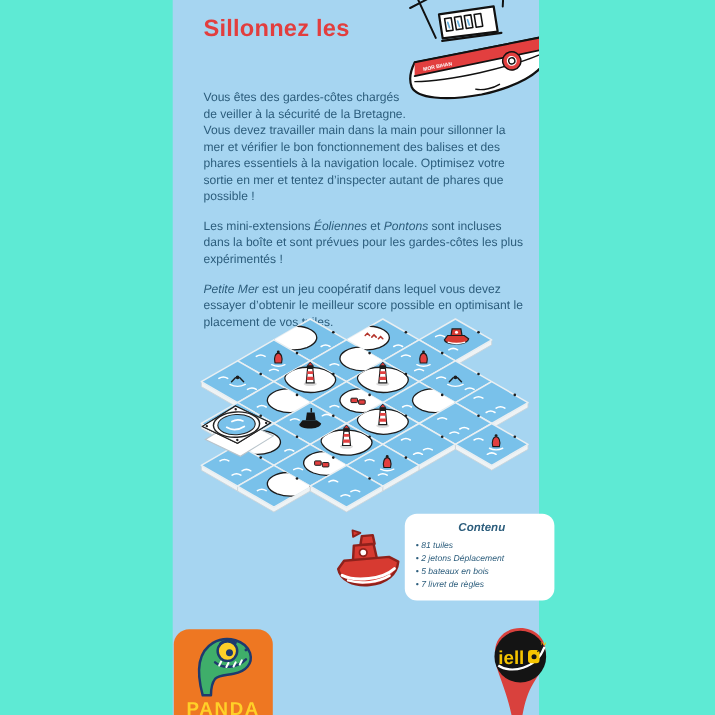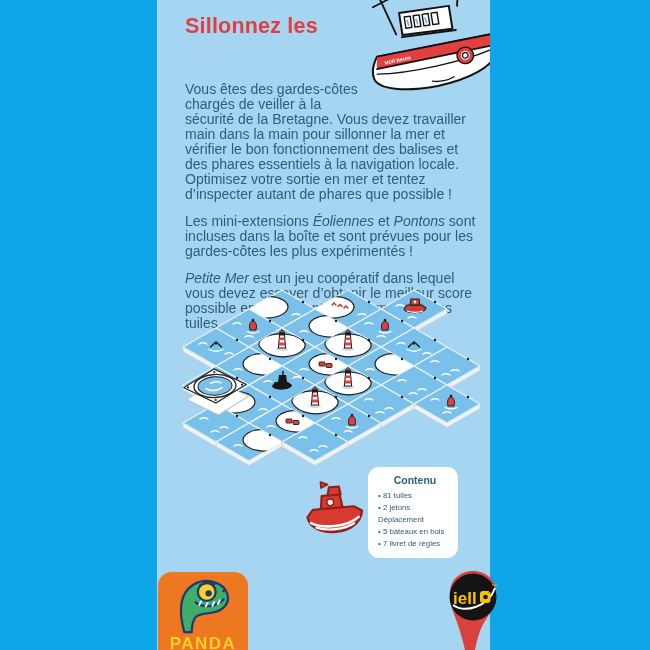--- a/index.html
+++ b/index.html
@@ -1,31 +1,31 @@
 <!DOCTYPE html>
 <html><head>
 <meta charset="utf-8">
 <style>
   html,body{margin:0;padding:0;}
-  .page{position:relative;width:650px;height:650px;background:#0ea5e9;overflow:hidden;
+  .page{position:relative;width:650px;height:650px;background:#5eead4;overflow:hidden;
         font-family:"Liberation Sans",sans-serif;}
   .panel{position:absolute;left:157px;top:0;width:333px;height:650px;background:#a6d5f1;overflow:hidden;z-index:1;}
   .title{position:absolute;left:28px;top:14px;width:230px;color:#e23e3e;font-weight:bold;
          font-size:21.5px;line-height:1.18;letter-spacing:.2px;}
   .boat-illu{position:absolute;left:200px;top:-2px;z-index:2;}
-  .copy{position:absolute;left:28px;top:82px;width:296px;color:#2c5d7c;font-size:14px;line-height:15px;}
+  .copy{position:absolute;left:28px;top:82px;width:296px;color:#2c5d7c;font-size:11px;line-height:15px;}
   .copy p{margin:0 0 12px 0;}
   .boat-spacer{float:right;width:108px;height:30px;}
   .ital{font-style:italic;}
   .credits{position:absolute;left:58px;top:597px;width:240px;text-align:center;
            color:#235273;font-size:8.5px;line-height:11px;}
   .credits b{font-weight:bold;}
   .board-svg{position:absolute;left:0;top:0;z-index:2;}
-  .contents-box{position:absolute;left:368px;top:467px;width:90px;background:#ffffff;border-radius:11px;
-                padding:7px 6px 8px 10px;box-sizing:border-box;color:#2c5d7c;z-index:3;}
+  .contents-box{position:absolute;left:368px;top:467px;width:136px;background:#ffffff;border-radius:11px;
+                padding:7px 6px 8px 10px;box-sizing:border-box;color:#2c5d7c;z-index:3;font-style:italic;}
   .contents-box h3{margin:0 0 4px 0;font-size:10.5px;text-align:center;font-weight:bold;}
   .contents-box ul{margin:0;padding:0;list-style:none;font-size:7.8px;line-height:12px;}
   .contents-box li::before{content:"• ";}
   .panda{position:absolute;left:158px;top:572px;width:90px;height:106px;background:#ee7722;
          border-radius:14px 14px 0 0;z-index:4;text-align:center;}
   .panda .w1{color:#ffd028;font-weight:bold;font-size:17px;letter-spacing:1.5px;line-height:16px;margin-top:-2px;}
   .panda .w2{color:#1e3a6e;font-weight:normal;font-size:12px;letter-spacing:.4px;line-height:16px;}
   .panda .w3{color:#ffd028;font-weight:bold;font-size:6.5px;letter-spacing:3.5px;line-height:9px;text-indent:20px;}
   .iello{position:absolute;left:444px;top:568px;z-index:4;}
 </style>

